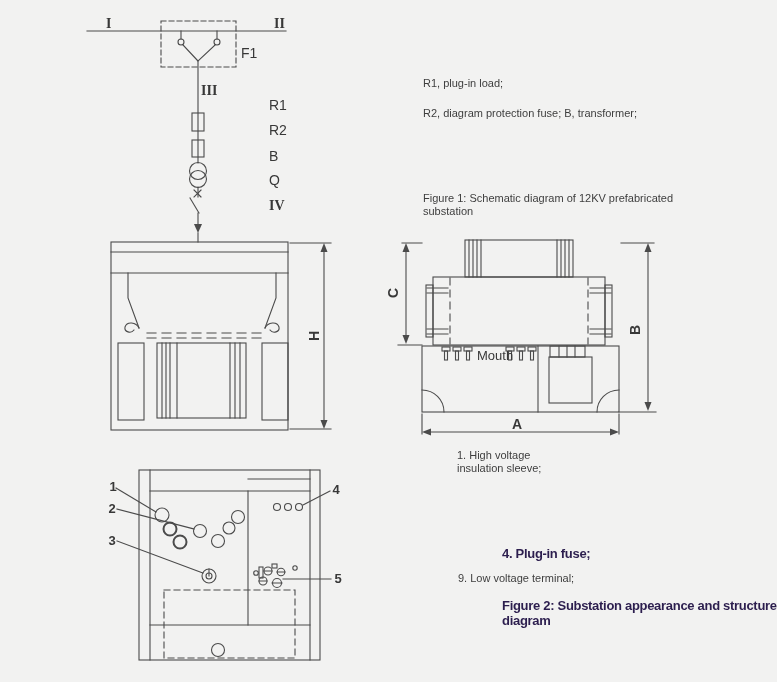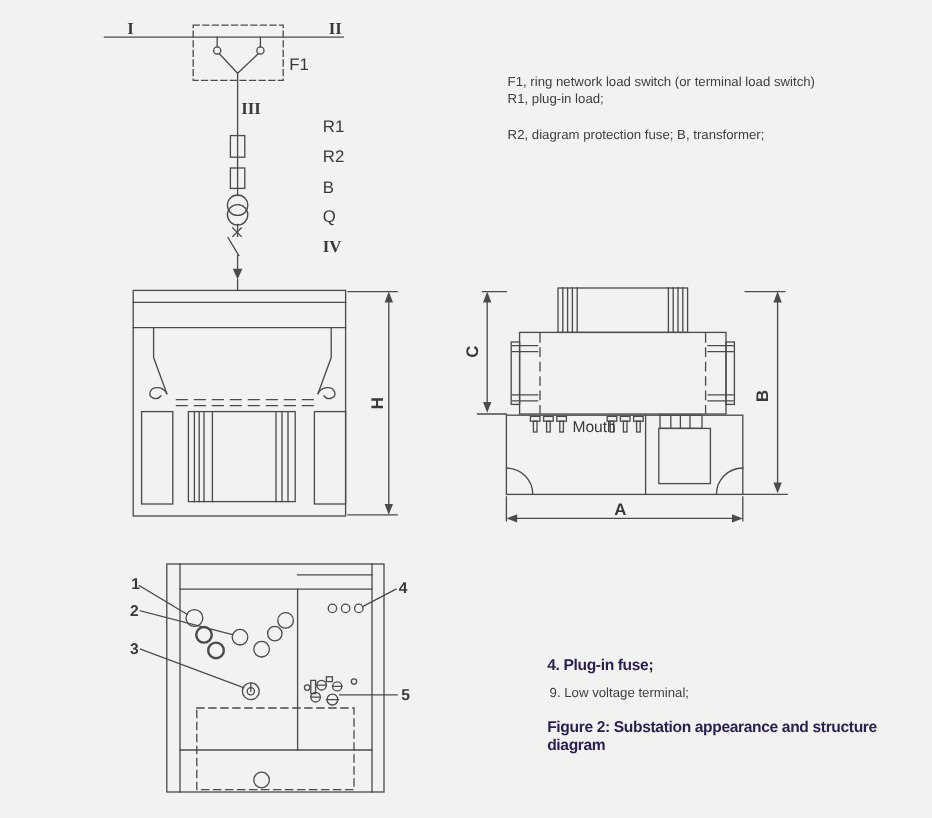--- a/index.html
+++ b/index.html
@@ -21,21 +21,21 @@
   
   text{fill:#383838;}
   .slabel{font-family:"Liberation Sans",sans-serif;font-size:14px;}
   .roman{font-family:"Liberation Serif",serif;font-size:14px;font-weight:bold;}
   .dim{font-family:"Liberation Sans",sans-serif;font-size:14px;font-weight:bold;}
   .callout{font-family:"Liberation Sans",sans-serif;font-size:13px;font-weight:bold;}
   .mouth{font-family:"Liberation Sans",sans-serif;font-size:13px;}
 
   
   .txt{position:absolute;font-size:11px;line-height:13px;color:#3e3e3e;}
-  .accent{color:#2c1e4e;font-weight:bold;font-size:13px;line-height:15px;letter-spacing:-0.3px;}
+  .accent{color:#2c1e4e;font-weight:bold;font-size:13px;line-height:15px;letter-spacing:-0.3px;margin-left:46px;}
   .cap2{width:300px;}
 </style>
 </head>
 <body>
 
 <div class="stage">
 
   <svg width="777" height="682" viewBox="0 0 777 682">
 
     <g>
@@ -185,21 +185,22 @@
       <path class="ln" d="M331,579 L283,579"></path>
 
       <text class="callout" text-anchor="middle" x="113" y="491">1</text>
       <text class="callout" text-anchor="middle" x="112" y="513">2</text>
       <text class="callout" text-anchor="middle" x="112" y="545">3</text>
       <text class="callout" text-anchor="middle" x="336" y="494">4</text>
       <text class="callout" text-anchor="middle" x="338" y="583">5</text>
     </g>
   </svg>
 
-  <div class="txt" style="left:423px;top:63px;width:300px">F1, ring network load switch (or terminal load switch)</div>
   <div class="txt" style="left:423px;top:77px;width:300px">R1, plug-in load;</div>
   <div class="txt" style="left:423px;top:107px;width:300px">R2, diagram protection fuse; B, transformer;</div>
-
+  <div class="txt" style="left:423px;top:192px;width:266px">Figure 1: Schematic diagram of 12KV prefabricated substation</div>
+
+  <div class="txt" style="left:457px;top:449px;width:118px">1. High voltage insulation sleeve;</div>
   <div class="txt accent" style="left:456px;top:546px;width:260px">4. Plug-in fuse;</div>
   <div class="txt" style="left:458px;top:572px;width:260px">9. Low voltage terminal;</div>
   <div class="txt accent cap2" style="left:456px;top:598px">Figure 2: Substation appearance and structure diagram</div>
 
 </div>
 
 </body></html>

